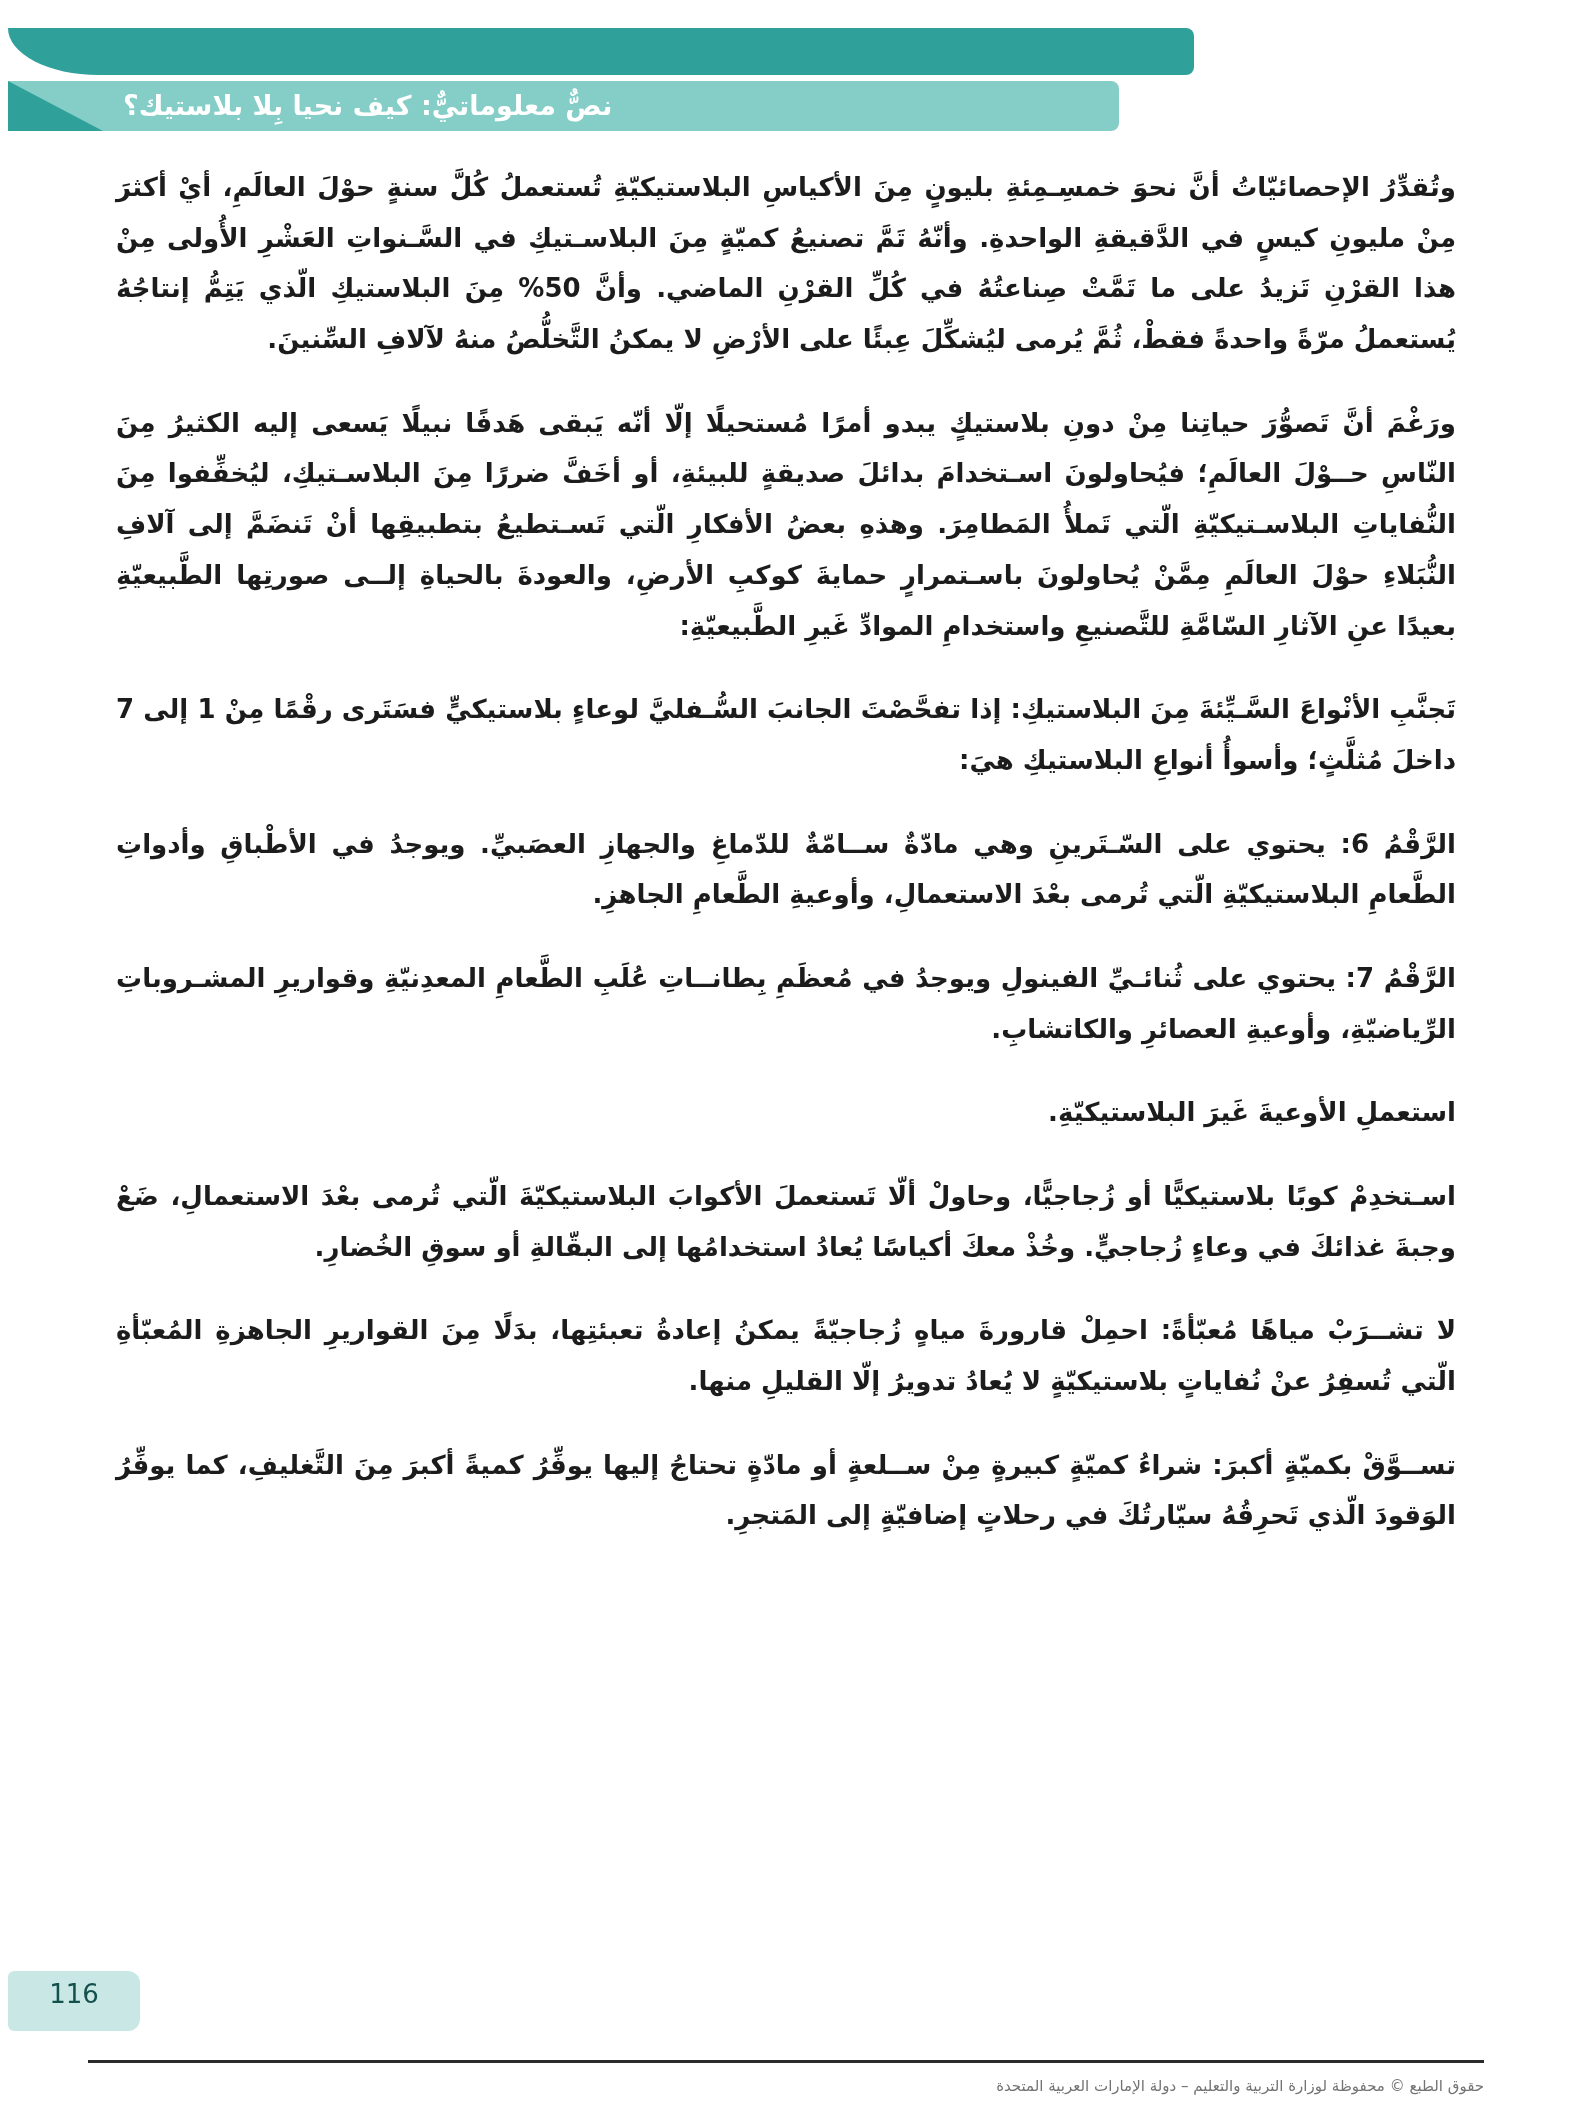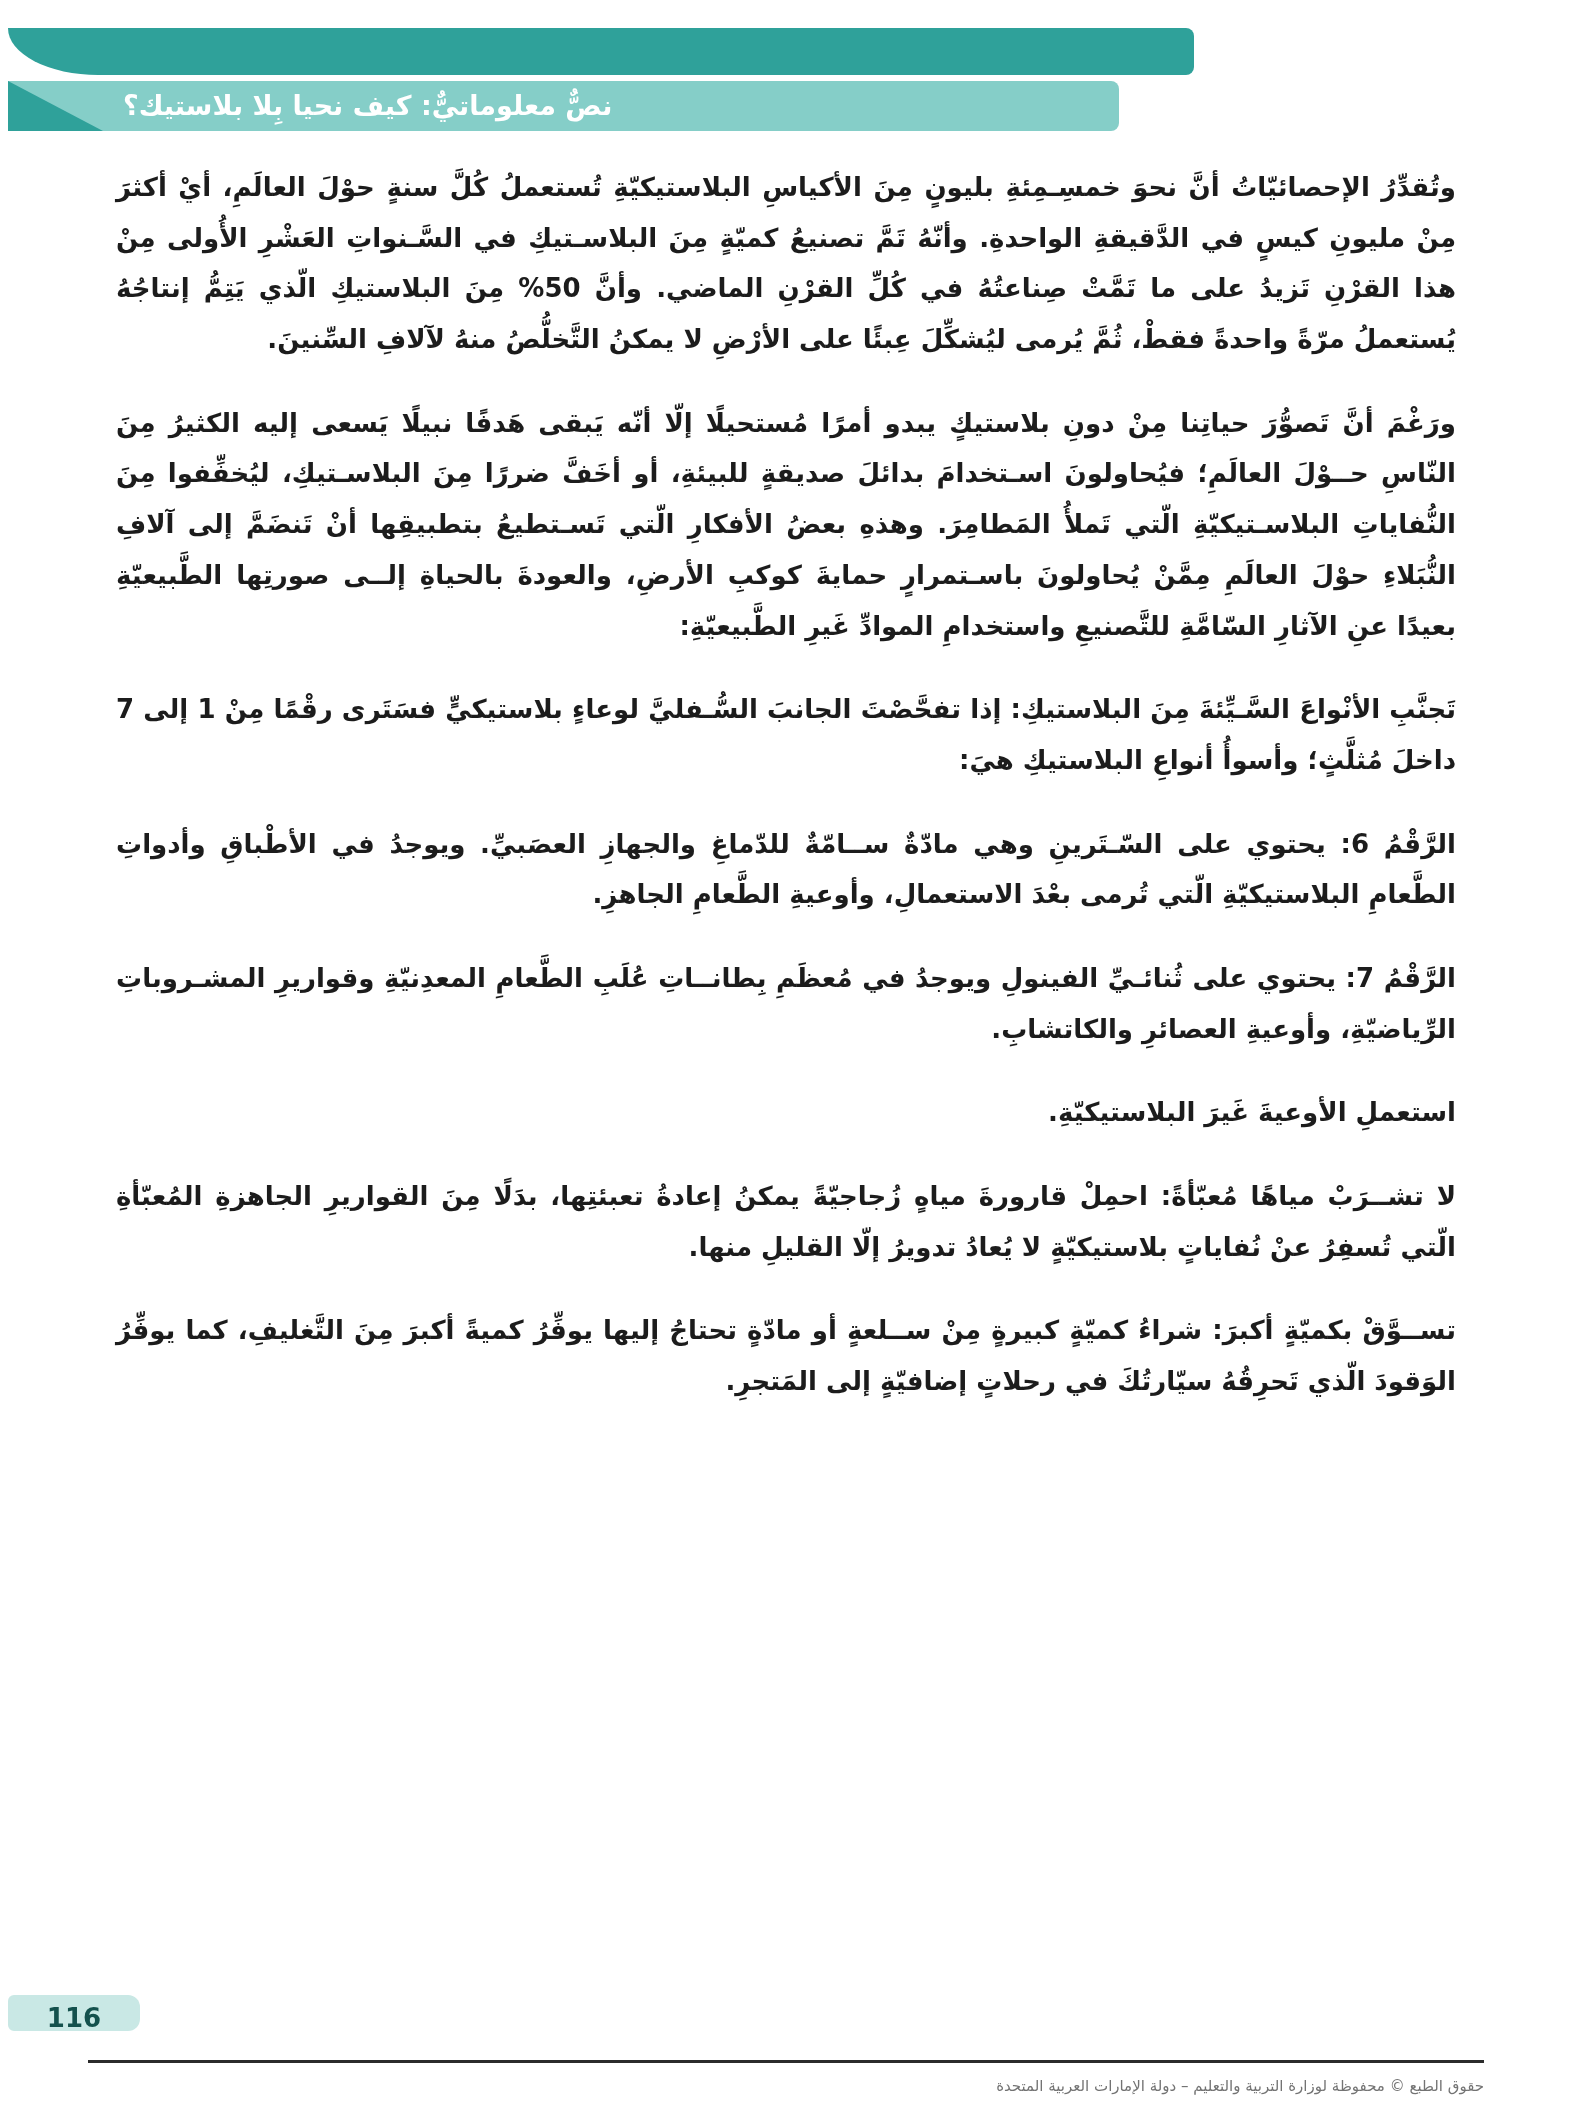--- a/index.html
+++ b/index.html
@@ -118,26 +118,26 @@
     font-weight: bold;
   }
   .content p { margin-bottom: 33px; }
 
   
   .page-number {
     position: absolute;
     left: 8px;
     bottom: 94px;
     width: 132px;
-    height: 36px;
+    height: 60px;
     background: #C9E8E5;
     border-radius: 6px 12px 12px 6px;
     color: #14514D;
     font-size: 26px;
-    font-weight: bold;
+    font-weight: normal;
     text-align: center;
     line-height: 46px;
   }
   .footer-rule {
     position: absolute;
     left: 88px;
     right: 88px;
     bottom: 62px;
     border-top: 3px solid #2b2b2b;
   }
@@ -163,20 +163,21 @@
     </div>
   </header>
 
   <main class="content">
     <p>وتُقدِّرُ الإحصائيّاتُ أنَّ نحوَ خمسِـمِئةِ بليونٍ مِنَ الأكياسِ البلاستيكيّةِ تُستعملُ كُلَّ سنةٍ حوْلَ العالَمِ، أيْ أكثرَ مِنْ مليونِ كيسٍ في الدَّقيقةِ الواحدةِ. وأنّهُ تَمَّ تصنيعُ كميّةٍ مِنَ البلاسـتيكِ في السَّـنواتِ العَشْرِ الأُولى مِنْ هذا القرْنِ تَزيدُ على ما تَمَّتْ صِناعتُهُ في كُلِّ القرْنِ الماضي. وأنَّ 50% مِنَ البلاستيكِ الّذي يَتِمُّ إنتاجُهُ يُستعملُ مرّةً واحدةً فقطْ، ثُمَّ يُرمى ليُشكِّلَ عِبئًا على الأرْضِ لا يمكنُ التَّخلُّصُ منهُ لآلافِ السِّنينَ.</p>
     <p>ورَغْمَ أنَّ تَصوُّرَ حياتِنا مِنْ دونِ بلاستيكٍ يبدو أمرًا مُستحيلًا إلّا أنّه يَبقى هَدفًا نبيلًا يَسعى إليه الكثيرُ مِنَ النّاسِ حــوْلَ العالَمِ؛ فيُحاولونَ اسـتخدامَ بدائلَ صديقةٍ للبيئةِ، أو أخَفَّ ضررًا مِنَ البلاسـتيكِ، ليُخفِّفوا مِنَ النُّفاياتِ البلاسـتيكيّةِ الّتي تَملأُ المَطامِرَ. وهذهِ بعضُ الأفكارِ الّتي تَسـتطيعُ بتطبيقِها أنْ تَنضَمَّ إلى آلافِ النُّبَلاءِ حوْلَ العالَمِ مِمَّنْ يُحاولونَ باسـتمرارٍ حمايةَ كوكبِ الأرضِ، والعودةَ بالحياةِ إلــى صورتِها الطَّبيعيّةِ بعيدًا عنِ الآثارِ السّامَّةِ للتَّصنيعِ واستخدامِ الموادِّ غَيرِ الطَّبيعيّةِ:</p>
     <p>تَجنَّبِ الأنْواعَ السَّـيِّئةَ مِنَ البلاستيكِ: إذا تفحَّصْتَ الجانبَ السُّـفليَّ لوعاءٍ بلاستيكيٍّ فسَتَرى رقْمًا مِنْ 1 إلى 7 داخلَ مُثلَّثٍ؛ وأسوأُ أنواعِ البلاستيكِ هيَ:</p>
     <p>الرَّقْمُ 6: يحتوي على السّـتَرينِ وهي مادّةٌ ســامّةٌ للدّماغِ والجهازِ العصَبيِّ. ويوجدُ في الأطْباقِ وأدواتِ الطَّعامِ البلاستيكيّةِ الّتي تُرمى بعْدَ الاستعمالِ، وأوعيةِ الطَّعامِ الجاهزِ.</p>
     <p>الرَّقْمُ 7: يحتوي على ثُنائـيِّ الفينولِ ويوجدُ في مُعظَمِ بِطانــاتِ عُلَبِ الطَّعامِ المعدِنيّةِ وقواريرِ المشـروباتِ الرِّياضيّةِ، وأوعيةِ العصائرِ والكاتشابِ.</p>
     <p>استعملِ الأوعيةَ غَيرَ البلاستيكيّةِ.</p>
+    <p>اسـتخدِمْ كوبًا بلاستيكيًّا أو زُجاجيًّا، وحاولْ ألّا تَستعملَ الأكوابَ البلاستيكيّةَ الّتي تُرمى بعْدَ الاستعمالِ، ضَعْ وجبةَ غذائكَ في وعاءٍ زُجاجيٍّ. وخُذْ معكَ أكياسًا يُعادُ استخدامُها إلى البقّالةِ أو سوقِ الخُضارِ.</p>
     <p>لا تشــرَبْ مياهًا مُعبّأةً: احمِلْ قارورةَ مياهٍ زُجاجيّةً يمكنُ إعادةُ تعبئتِها، بدَلًا مِنَ القواريرِ الجاهزةِ المُعبّأةِ الّتي تُسفِرُ عنْ نُفاياتٍ بلاستيكيّةٍ لا يُعادُ تدويرُ إلّا القليلِ منها.</p>
     <p>تســوَّقْ بكميّةٍ أكبرَ: شراءُ كميّةٍ كبيرةٍ مِنْ ســلعةٍ أو مادّةٍ تحتاجُ إليها يوفِّرُ كميةً أكبرَ مِنَ التَّغليفِ، كما يوفِّرُ الوَقودَ الّذي تَحرِقُهُ سيّارتُكَ في رحلاتٍ إضافيّةٍ إلى المَتجرِ.</p>
   </main>
 
   <footer>
     <div class="page-number">116</div>
     <div class="footer-rule"></div>
     <div class="footer-text">حقوق الطبع © محفوظة لوزارة التربية والتعليم – دولة الإمارات العربية المتحدة</div>
   </footer>
 

